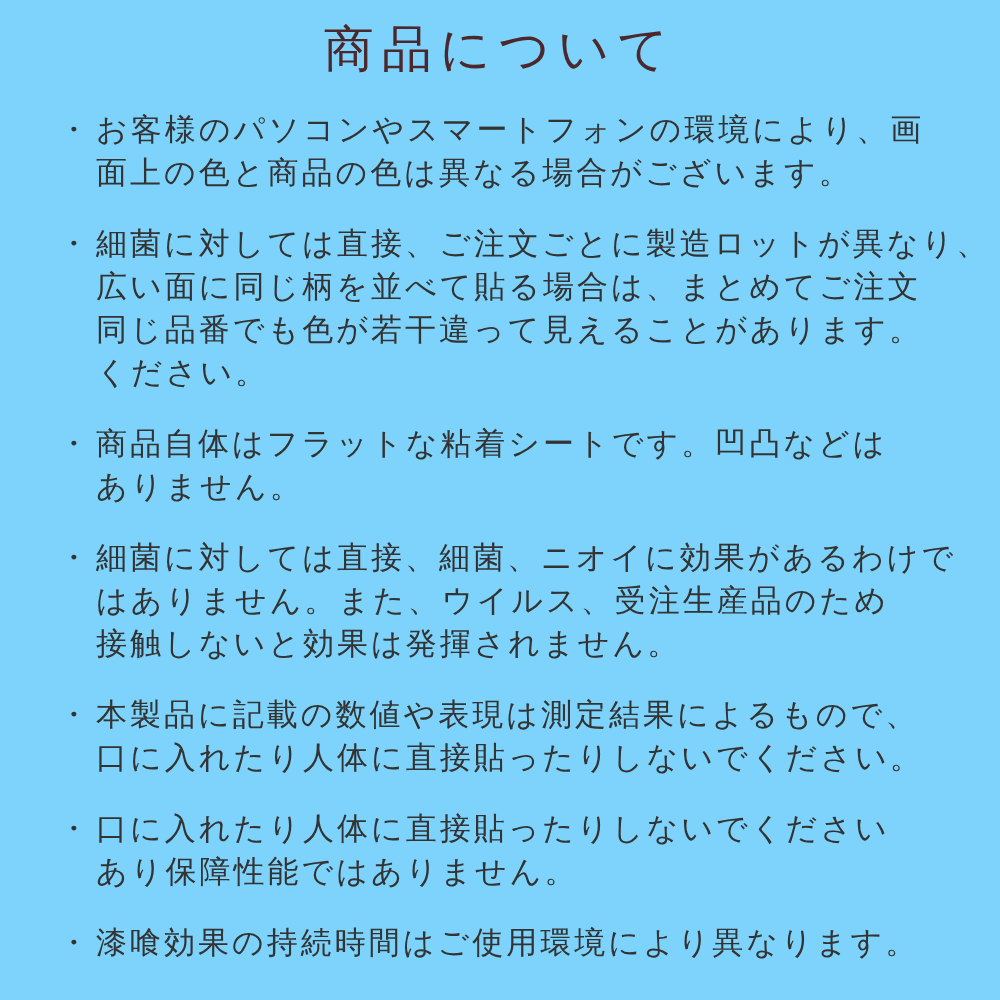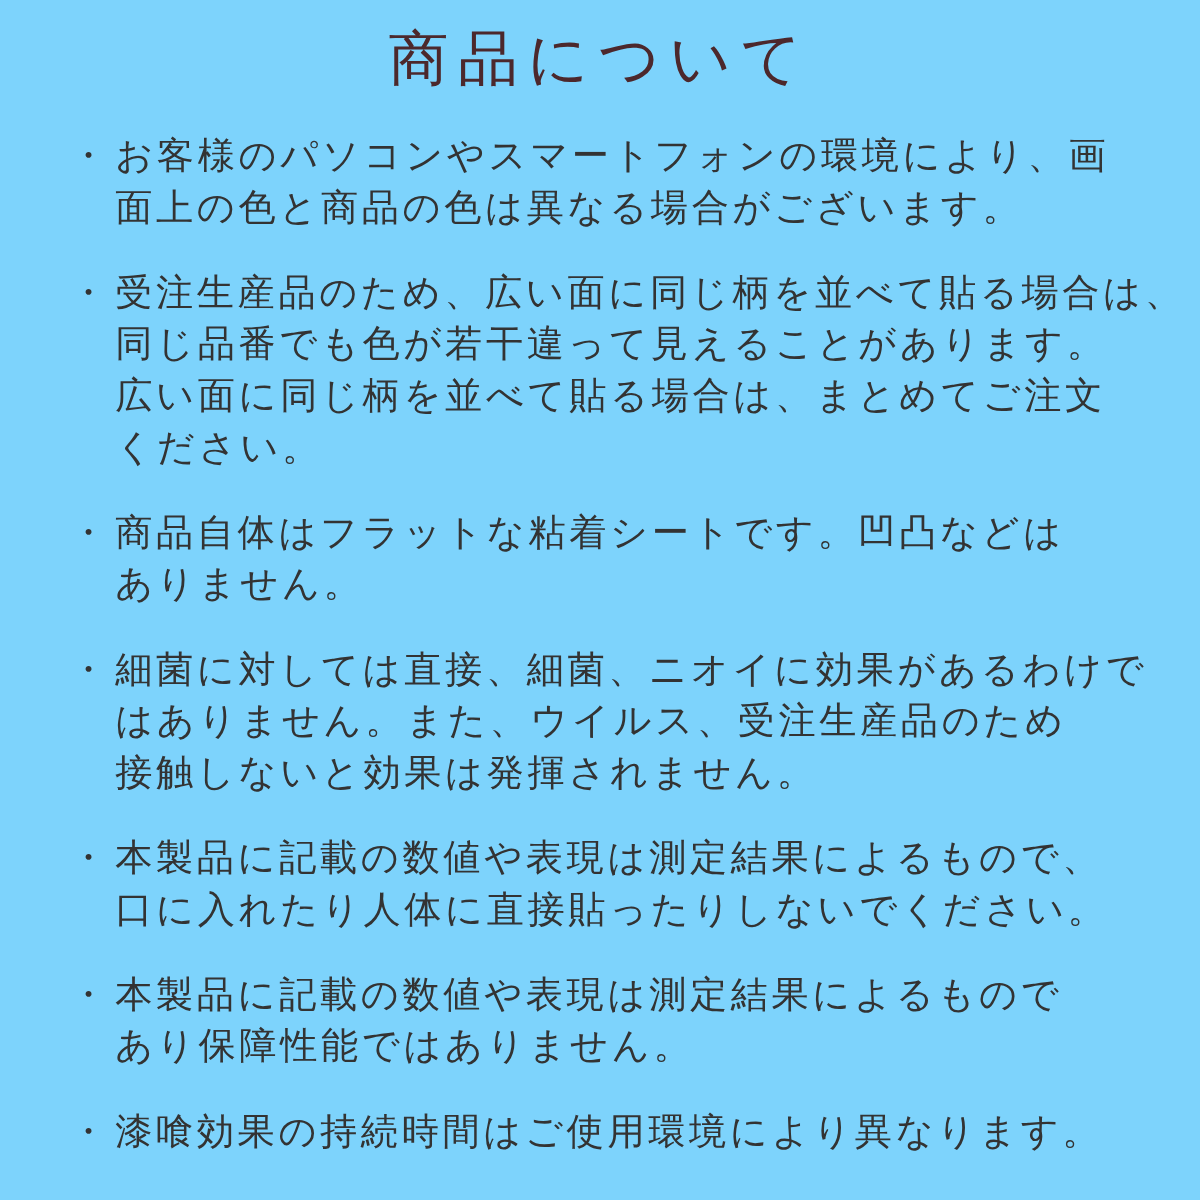--- a/index.html
+++ b/index.html
@@ -69,23 +69,23 @@
       <span class="bullet">・</span>
       <div class="note-lines">
         <div class="note-line">お客様のパソコンやスマートフォンの環境により、画</div>
         <div class="note-line">面上の色と商品の色は異なる場合がございます。</div>
       </div>
     </li>
 
     <li class="note">
       <span class="bullet">・</span>
       <div class="note-lines">
-        <div class="note-line">受注生産品のため、広い面に同じ柄を並べて貼る場合は、</div>
+        <div class="note-line">細菌に対しては直接、ご注文ごとに製造ロットが異なり、</div>
+        <div class="note-line">広い面に同じ柄を並べて貼る場合は、まとめてご注文</div>
         <div class="note-line">同じ品番でも色が若干違って見えることがあります。</div>
-        <div class="note-line">広い面に同じ柄を並べて貼る場合は、まとめてご注文</div>
         <div class="note-line">ください。</div>
       </div>
     </li>
 
     <li class="note">
       <span class="bullet">・</span>
       <div class="note-lines">
         <div class="note-line">商品自体はフラットな粘着シートです。凹凸などは</div>
         <div class="note-line">ありません。</div>
       </div>
@@ -104,21 +104,21 @@
       <span class="bullet">・</span>
       <div class="note-lines">
         <div class="note-line">本製品に記載の数値や表現は測定結果によるもので、</div>
         <div class="note-line">口に入れたり人体に直接貼ったりしないでください。</div>
       </div>
     </li>
 
     <li class="note">
       <span class="bullet">・</span>
       <div class="note-lines">
-        <div class="note-line">本製品に記載の数値や表現は測定結果によるもので</div>
+        <div class="note-line">口に入れたり人体に直接貼ったりしないでください</div>
         <div class="note-line">あり保障性能ではありません。</div>
       </div>
     </li>
 
     <li class="note">
       <span class="bullet">・</span>
       <div class="note-lines">
         <div class="note-line">漆喰効果の持続時間はご使用環境により異なります。</div>
       </div>
     </li>

